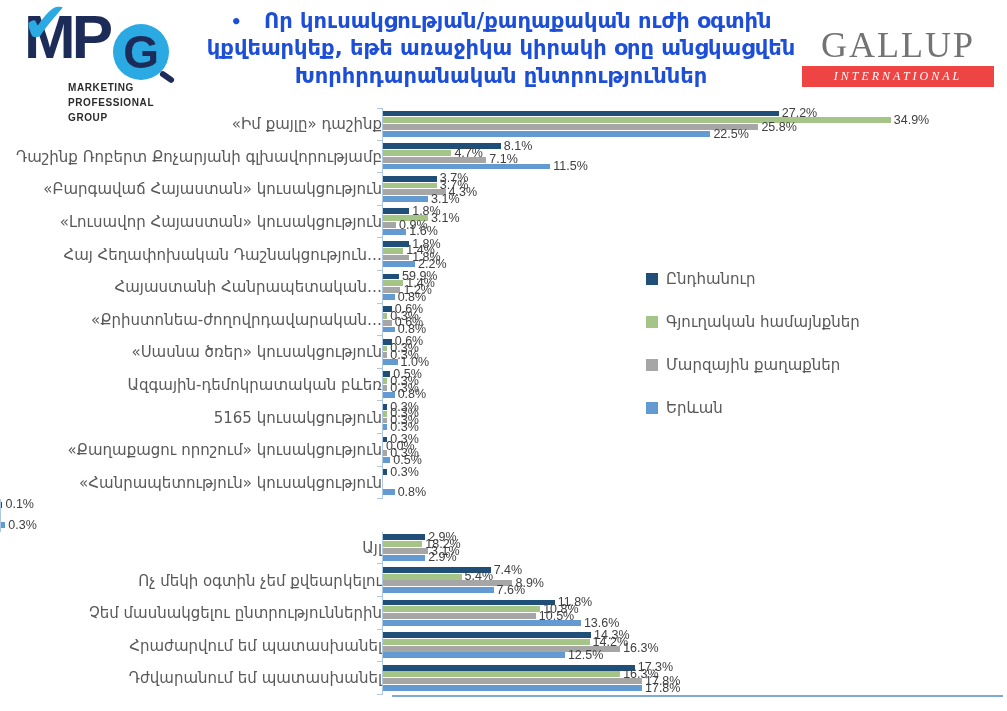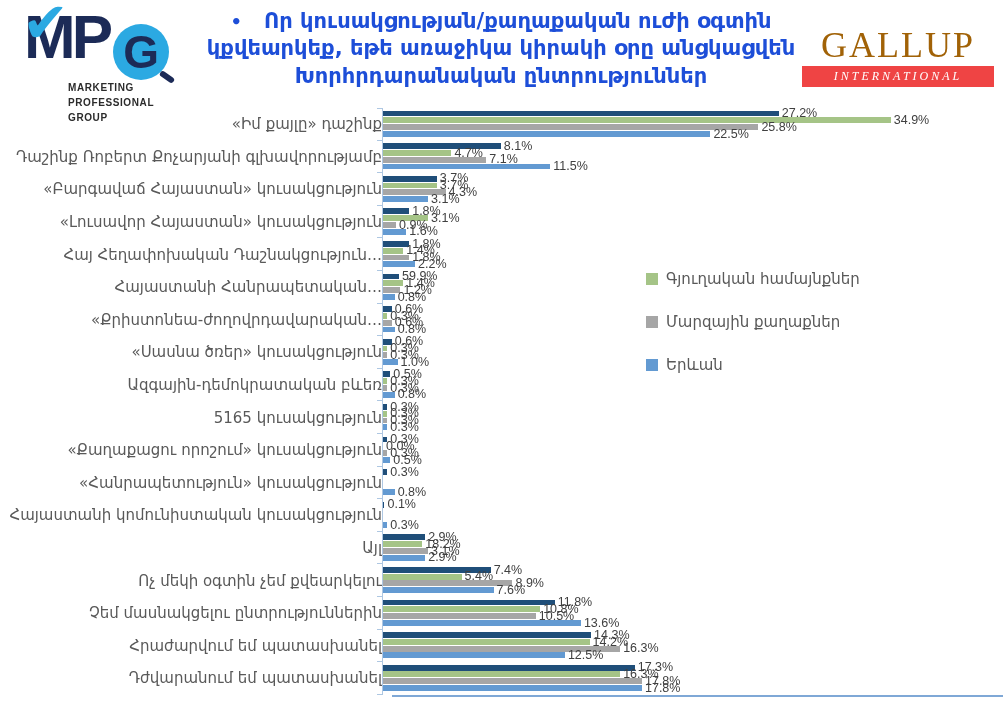--- a/index.html
+++ b/index.html
@@ -24,21 +24,21 @@
            font-size:10px;font-weight:600;letter-spacing:.6px;color:#2b2b2b;line-height:1.5;}
 
   
   .title{position:absolute;left:197px;top:8px;width:608px;text-align:center;
          color:#1d4ed8;font-size:21px;line-height:1.3;font-weight:700;}
   .title .bullet{display:inline-block;margin-right:22px;font-size:18px;}
 
   
   .gallup{position:absolute;left:802px;top:26px;width:192px;text-align:center;}
   .gallup-name{font-family:"Liberation Serif",serif;font-size:36px;line-height:38px;
-               color:#a16207;letter-spacing:2px;font-weight:500;}
+               color:#737373;letter-spacing:2px;font-weight:500;}
   .gallup-band{margin-top:2px;background:#ef4444;height:21px;line-height:21px;
                color:#fff;font-family:"Liberation Serif",serif;font-style:italic;
                font-size:12px;letter-spacing:3px;}
 
   
   .chart{position:absolute;left:0;top:108px;width:1007px;}
   .chart-row{display:flex;height:32.6px;}
   .cat-label{width:382px;padding-right:0;flex:none;display:flex;
              align-items:center;justify-content:flex-end;text-align:right;
              font-size:15px;color:#595959;white-space:nowrap;}
@@ -332,21 +332,20 @@
           </div>
           <div class="bar-line"></div>
           <div class="bar-line"></div>
           <div class="bar-line">
             <div class="bar" style="width: 11.64px; background: rgb(99, 154, 210);"></div>
             <span class="bar-label">0.8%</span>
           </div>
         </div>
       </div>
       <div class="chart-row">
-        <div class="cat-label">Հայաստանի կոմունիստական կուսակցություն</div>
         <div class="plot">
           <div class="bar-line">
             <div class="bar" style="width: 1.455px; background: rgb(31, 78, 121);"></div>
             <span class="bar-label">0.1%</span>
           </div>
           <div class="bar-line"></div>
           <div class="bar-line"></div>
           <div class="bar-line">
             <div class="bar" style="width: 4.365px; background: rgb(99, 154, 210);"></div>
             <span class="bar-label">0.3%</span>
@@ -454,20 +453,24 @@
           </div>
           <div class="bar-line">
             <div class="bar" style="width: 258.99px; background: rgb(99, 154, 210);"></div>
             <span class="bar-label">17.8%</span>
           </div>
         </div>
       </div>
     </div>
 
   <div class="legend">
+      <div class="legend-item">
+        <span class="legend-swatch" style="background: rgb(31, 78, 121);"></span>
+        <span class="legend-label">Ընդհանուր</span>
+      </div>
       <div class="legend-item">
         <span class="legend-swatch" style="background: rgb(165, 196, 135);"></span>
         <span class="legend-label">Գյուղական համայնքներ</span>
       </div>
       <div class="legend-item">
         <span class="legend-swatch" style="background: rgb(166, 166, 166);"></span>
         <span class="legend-label">Մարզային քաղաքներ</span>
       </div>
       <div class="legend-item">
         <span class="legend-swatch" style="background: rgb(99, 154, 210);"></span>

